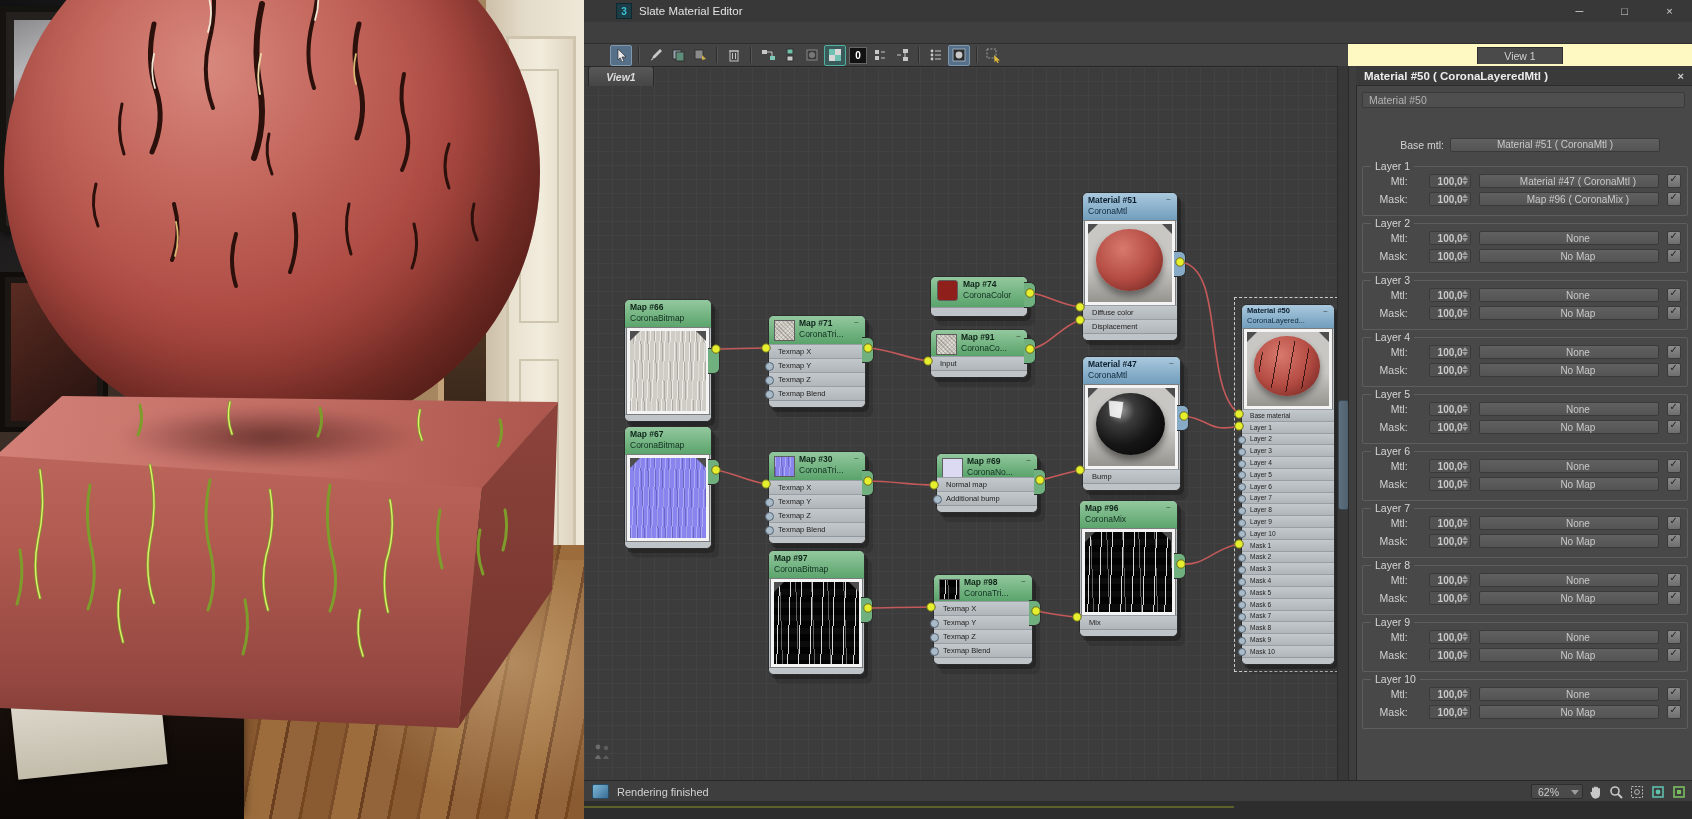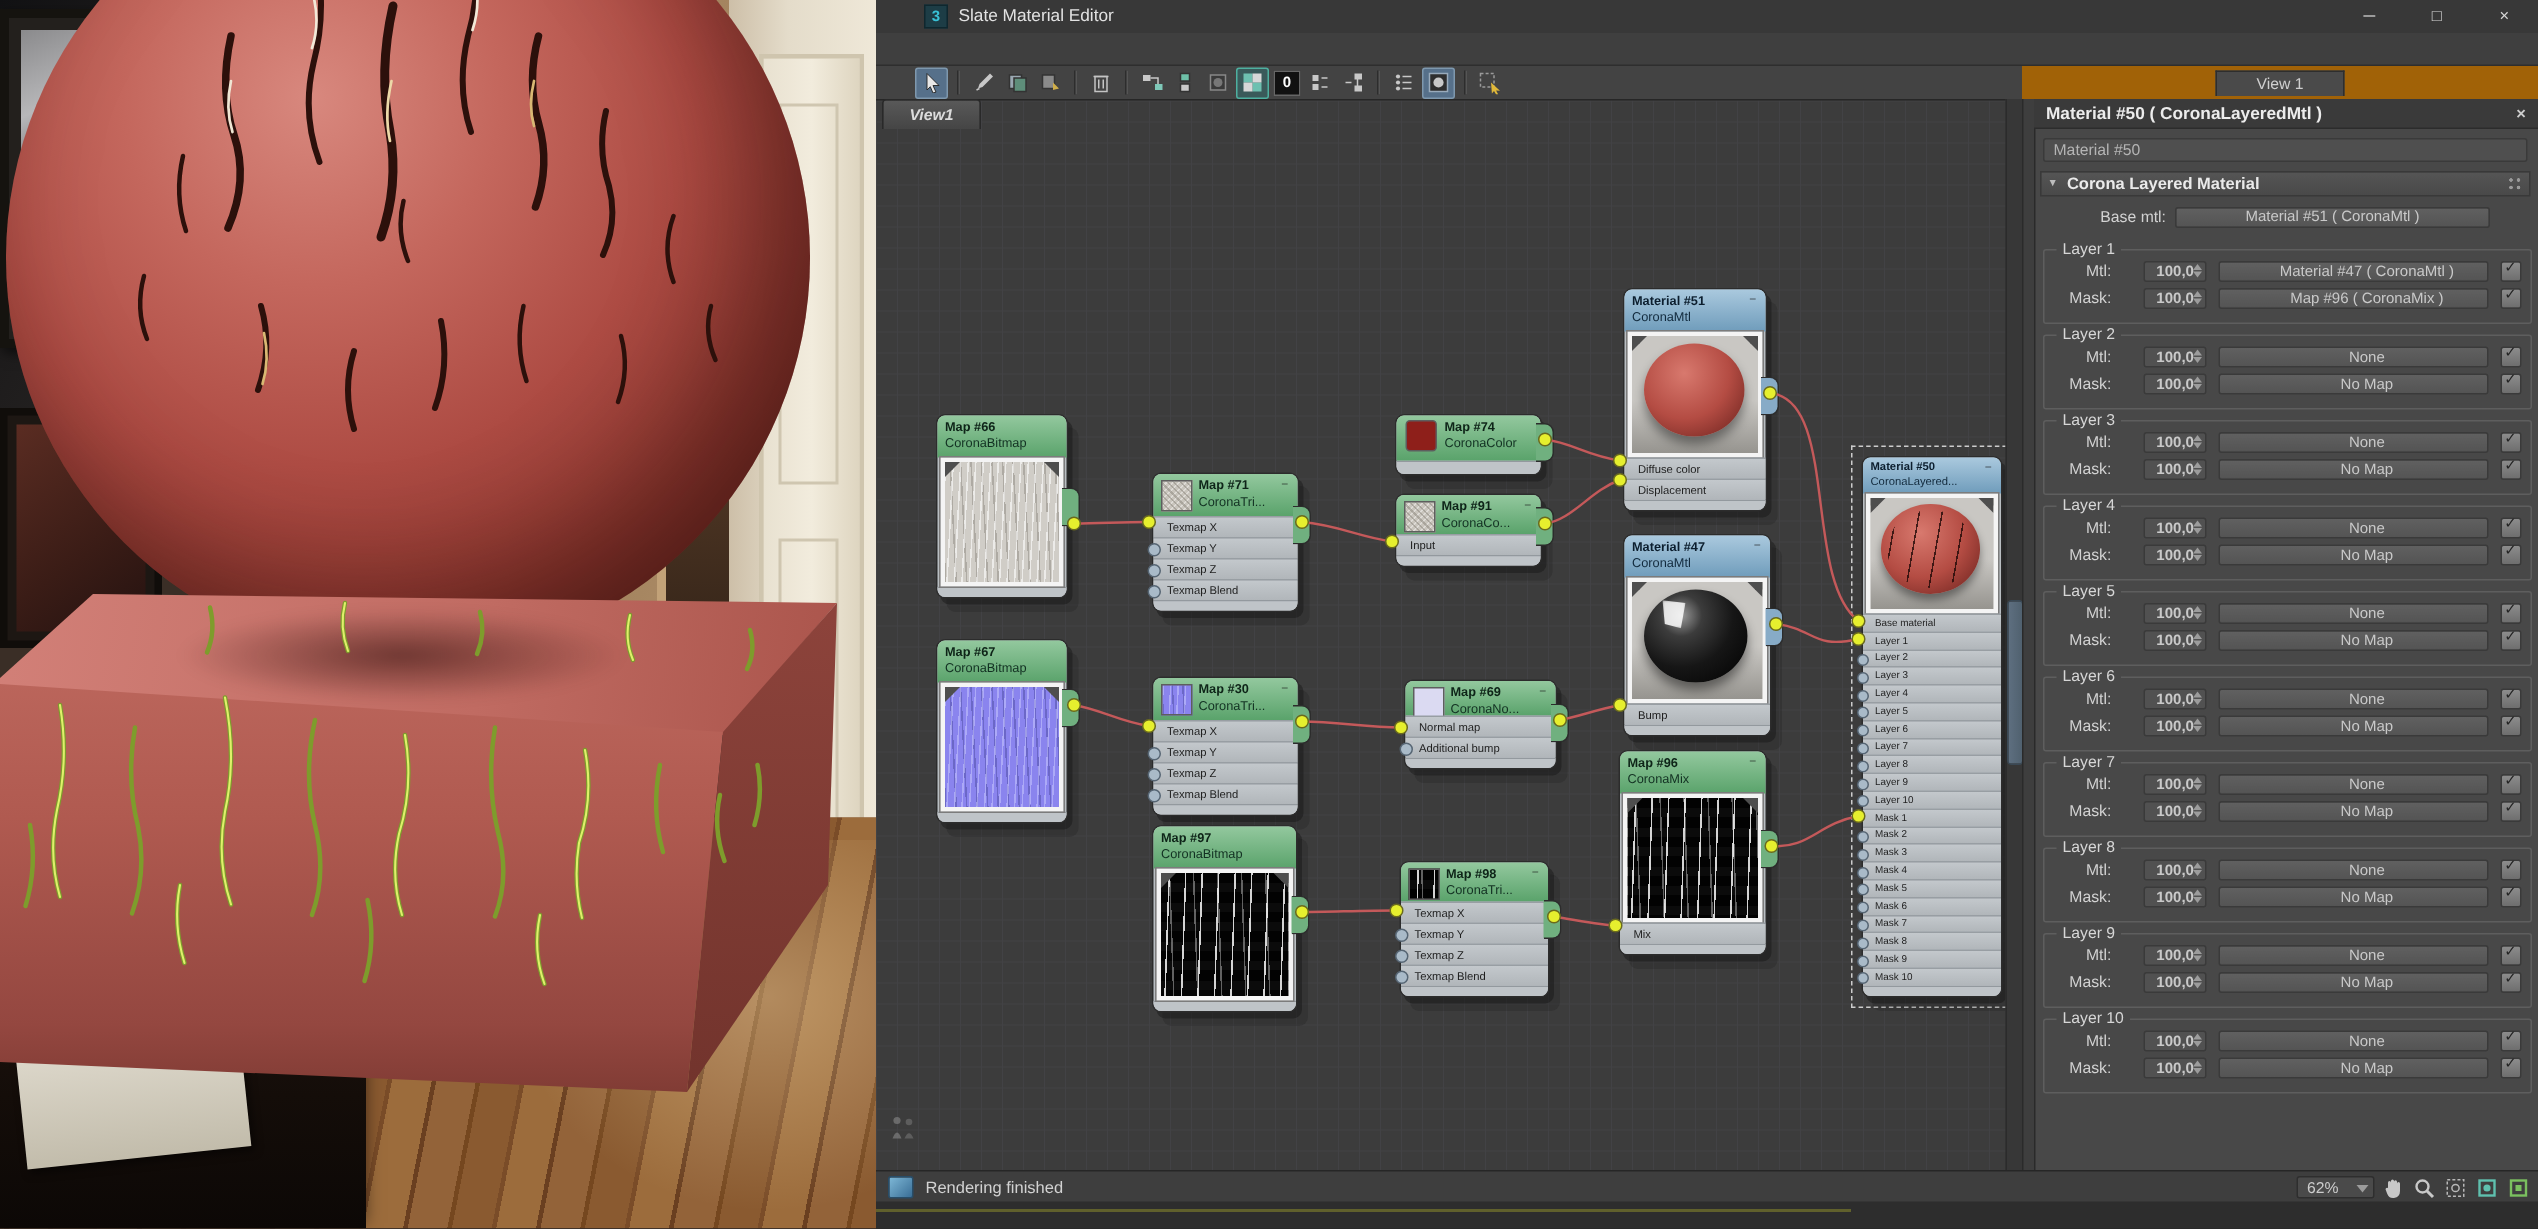--- a/index.html
+++ b/index.html
@@ -60,21 +60,21 @@
   #menubar{left:584px;top:22px;width:1108px;height:22px;background:#3f3f3f;display:flex;align-items:center;padding-left:22px;box-sizing:border-box;border-bottom:1px solid #2e2e2e;}
   .menuitem{font-size:11.5px;color:#e4e4e4;padding:0 11px;height:22px;display:flex;align-items:center;}
   #toolbar{left:584px;top:44px;width:764px;height:22px;background:#434343;display:flex;align-items:center;gap:2px;padding-left:26px;box-sizing:border-box;}
   .tico{width:20px;height:19px;display:flex;align-items:center;justify-content:center;border-radius:2px;}
   .tico.sel{background:#5d7countries;}
   .tico.sel{background:#56708a;border:1px solid #7e98ae;}
   .tico.sel2{background:#3a5a5a;border:1px solid #4eb0a0;}
   .tsep{width:1px;height:16px;background:#2d2d2d;border-right:1px solid #555;margin:0 4px;}
   .zerobox{width:16px;height:15px;background:#111;border:1px solid #666;color:#fff;font-size:10px;font-weight:bold;
     display:flex;align-items:center;justify-content:center;}
-  #docktabs{left:1348px;top:44px;width:344px;height:22px;background:#a16207;border-bottom:1px solid #2e2e2e;display:flex;align-items:center;justify-content:center;}
+  #docktabs{left:1348px;top:44px;width:344px;height:22px;background:#fef9c3;border-bottom:1px solid #2e2e2e;display:flex;align-items:center;justify-content:center;}
   .docktab{font-size:10.5px;color:#cfcfcf;background:#4a4a4a;border:1px solid #2e2e2e;border-bottom:none;padding:2px 26px;}
 
   
   #canvas{left:584px;top:66px;width:764px;height:714px;background:#3c3c3c;overflow:hidden;border-top:1px solid #262626;
     background-image:linear-gradient(#424245 1px,transparent 1px),linear-gradient(90deg,#424245 1px,transparent 1px);
     background-size:14px 14px;}
   #viewtab{left:588px;top:66px;width:66px;height:20px;background:linear-gradient(#595959,#454545);border:1px solid #292929;border-bottom:none;
     border-radius:3px 3px 0 0;display:flex;align-items:center;justify-content:center;font-size:10.5px;font-style:italic;font-weight:bold;color:#dcdcdc;box-sizing:border-box;}
   #vscroll{left:1337px;top:66px;width:11px;height:714px;background:#373737;border-left:1px solid #2b2b2b;}
   #vthumb{left:1338px;top:400px;width:9px;height:108px;background:linear-gradient(90deg,#5e6f80,#50616f);border-radius:3px;border:1px solid #3a4854;}
@@ -410,21 +410,21 @@
       </div>
   </div>
 
   <div id="docktabs" class="abs">
     <div class="docktab">View 1</div>
   </div>
 
   <div id="canvas" class="abs"></div>
   <div id="viewtab" class="abs">View1</div>
 
-  <div class="node green abs" style="left:624px;top:276px;width:86px">
+  <div class="node green abs" style="left:624px;top:299px;width:86px">
     <div class="nhead">
         <div>
           <div class="nh-title">Map #66</div>
           <div class="nh-sub">CoronaBitmap</div>
         </div>
       </div>
     <div class="nprev" style="height:80px">
         <div class="tex tex-gray"></div>
       </div>
     <div class="nfoot"></div>
@@ -830,25 +830,20 @@
   <div id="vscroll" class="abs"></div>
   <div id="vthumb" class="abs"></div>
   <div id="splitter" class="abs"></div>
 
   <div id="panel" class="abs"></div>
   <div id="panelhead" class="abs">
     <span>Material #50  ( CoronaLayeredMtl )</span>
     <span class="x">×</span>
   </div>
   <div id="namefield" class="abs">Material #50</div>
-  <div id="rollout" class="abs">
-    <span class="arr">▼</span>
-    <span>Corona Layered Material</span>
-    <span class="dots"></span>
-  </div>
   <div class="baserow abs">
     <span class="plabel" style="width:82px;text-align:right;margin-right:6px">Base mtl:</span>
     <span class="pbtn" style="width:210px;height:14px">Material #51 ( CoronaMtl )</span>
   </div>
 
   <div id="layergroups" class="abs" style="left:1362px;top:166px;width:324px;">
 
   <div class="group" style="top: 0px;">
         <span class="legend">Layer 1</span>
         <div class="grow" style="top:7px">

